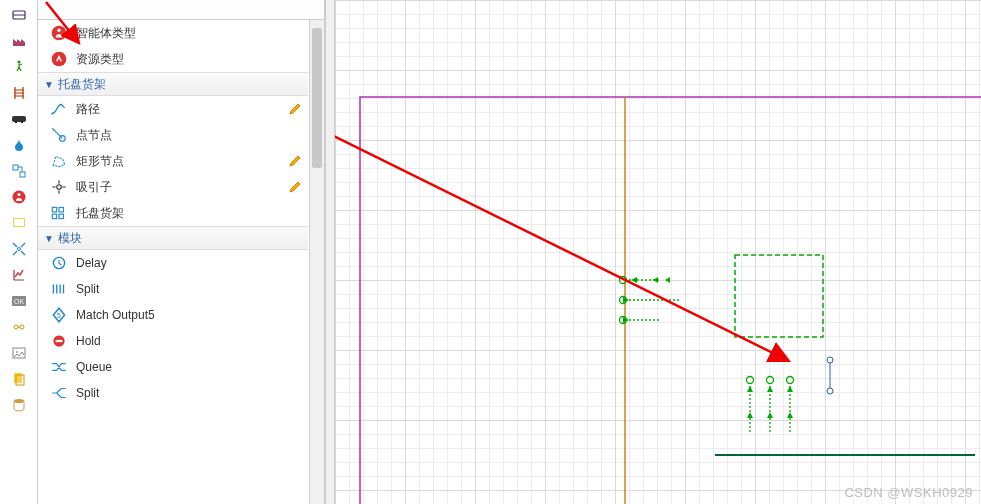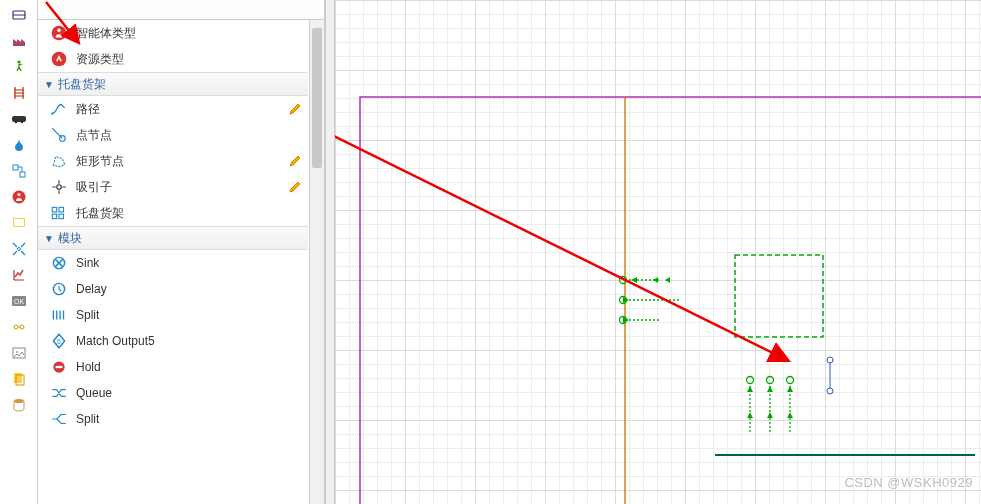--- a/index.html
+++ b/index.html
@@ -45,21 +45,21 @@
   .gridminor { position: absolute; inset: 0;
     background-image: linear-gradient(#ececec 1px, transparent 1px),
                       linear-gradient(90deg,#ececec 1px, transparent 1px);
     background-size: 14px 14px; }
   .gridmajor { position: absolute; inset: 0;
     background-image: linear-gradient(#dadada 1px, transparent 1px),
                       linear-gradient(90deg,#dadada 1px, transparent 1px);
     background-size: 70px 70px; }
   .overlay { position: absolute; inset:0; }
 
-  .wm { position: absolute; right: 8px; bottom: 14px; color: #bdbdbd; font-size: 13px;
+  .wm { position: absolute; right: 8px; bottom: 4px; color: #bdbdbd; font-size: 13px;
         letter-spacing: .5px; }
 </style>
 </head>
 <body>
 
 <div class="main">
 
   <div class="iconbar">
     <div class="ibtn">
         <svg viewBox="0 0 16 16">
@@ -245,29 +245,20 @@
               </svg>
             </span>
           <span class="txt">托盘货架</span>
         </div>
 
         <div class="section">
           <span class="tw">▼</span>
           <span>模块</span>
         </div>
 
-        <div class="row">
-          <span class="icn">
-              <svg viewBox="0 0 16 16">
-                <circle cx="8" cy="8" r="5" fill="none" stroke="#28c" stroke-width="1.3"></circle>
-                <path d="M5 5l6 6M11 5l-6 6" stroke="#28c" stroke-width="1.3"></path>
-              </svg>
-            </span>
-          <span class="txt">Sink</span>
-        </div>
         <div class="row">
           <span class="icn">
               <svg viewBox="0 0 16 16">
                 <circle cx="8" cy="8" r="5" fill="none" stroke="#28c" stroke-width="1.3"></circle>
                 <path d="M8 5v3l2 2" stroke="#28c" fill="none"></path>
               </svg>
             </span>
           <span class="txt">Delay</span>
         </div>
         <div class="row">

